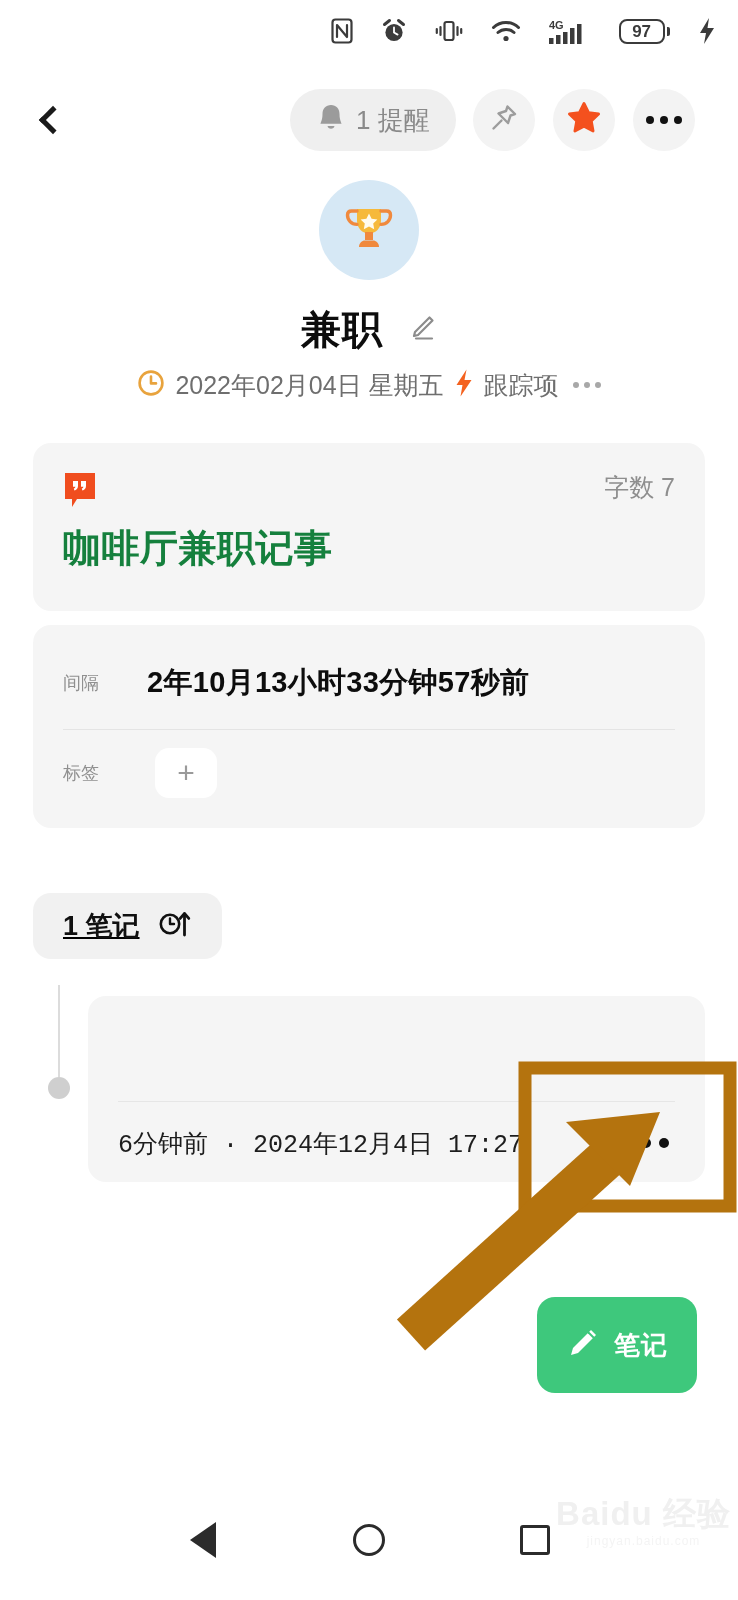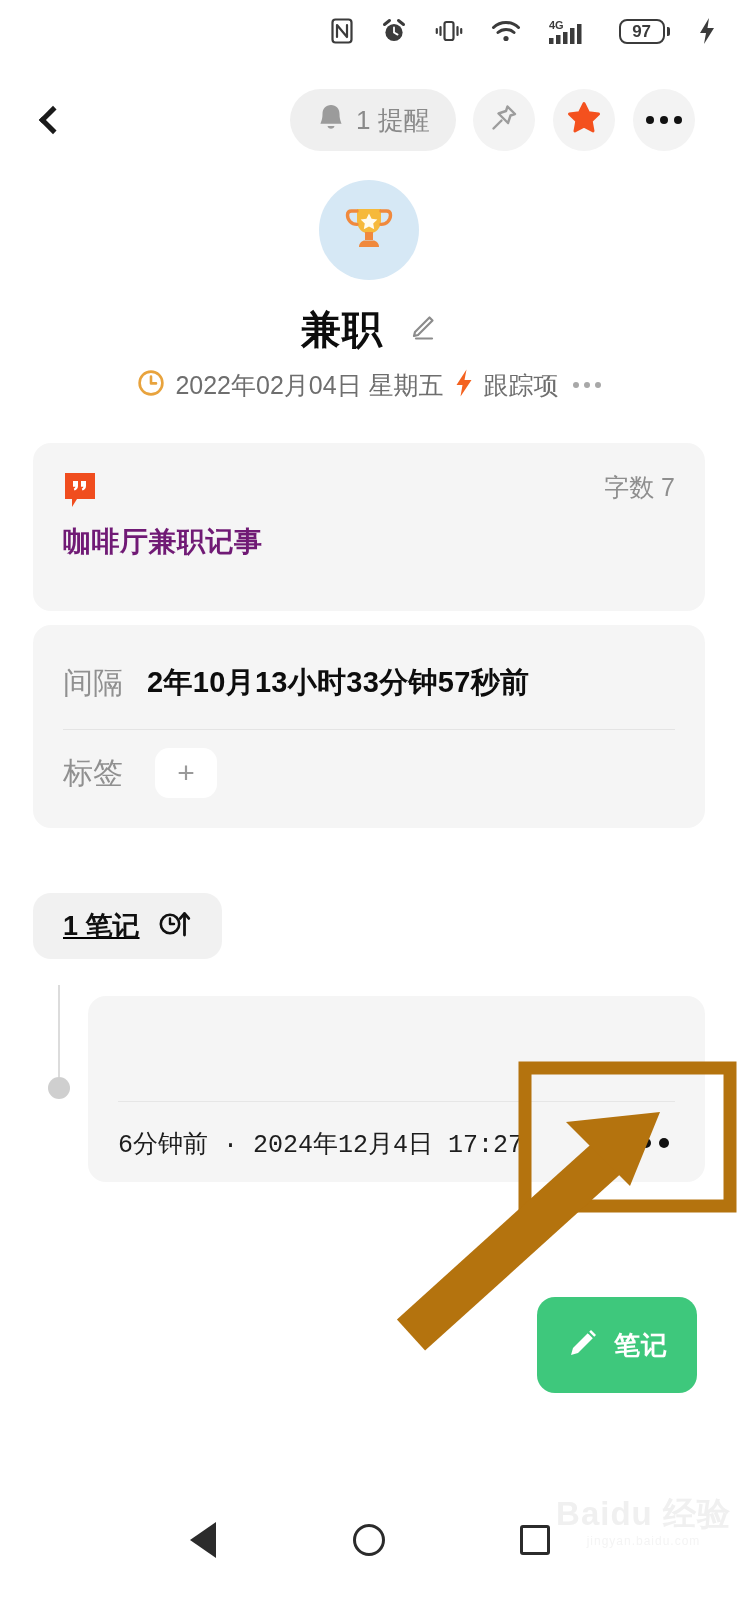--- a/index.html
+++ b/index.html
@@ -194,36 +194,36 @@
     align-items: flex-start;
     justify-content: space-between;
   }
   .wordcount {
     font-size: 25px;
     color: #8e8e8e;
   }
   .quote-body {
     position: absolute;
     left: 30px; top: 80px;
-    font-size: 28px;
+    font-size: 38px;
     font-weight: bold;
-    color: #701a75;
+    color: #15803d;
     letter-spacing: 0.5px;
   }
 
   .meta-row {
     position: absolute;
     left: 30px; right: 30px;
     display: flex;
     align-items: center;
   }
   .meta-row.interval { top: 27px; height: 62px; }
   .meta-row.tags     { top: 117px; height: 62px; }
   .meta-key {
-    font-size: 30px;
+    font-size: 18px;
     color: #909090;
     width: 84px;
     flex: none;
   }
   .meta-val {
     font-size: 29px;
     font-weight: bold;
     color: #0d0d0d;
     letter-spacing: 0.3px;
   }

